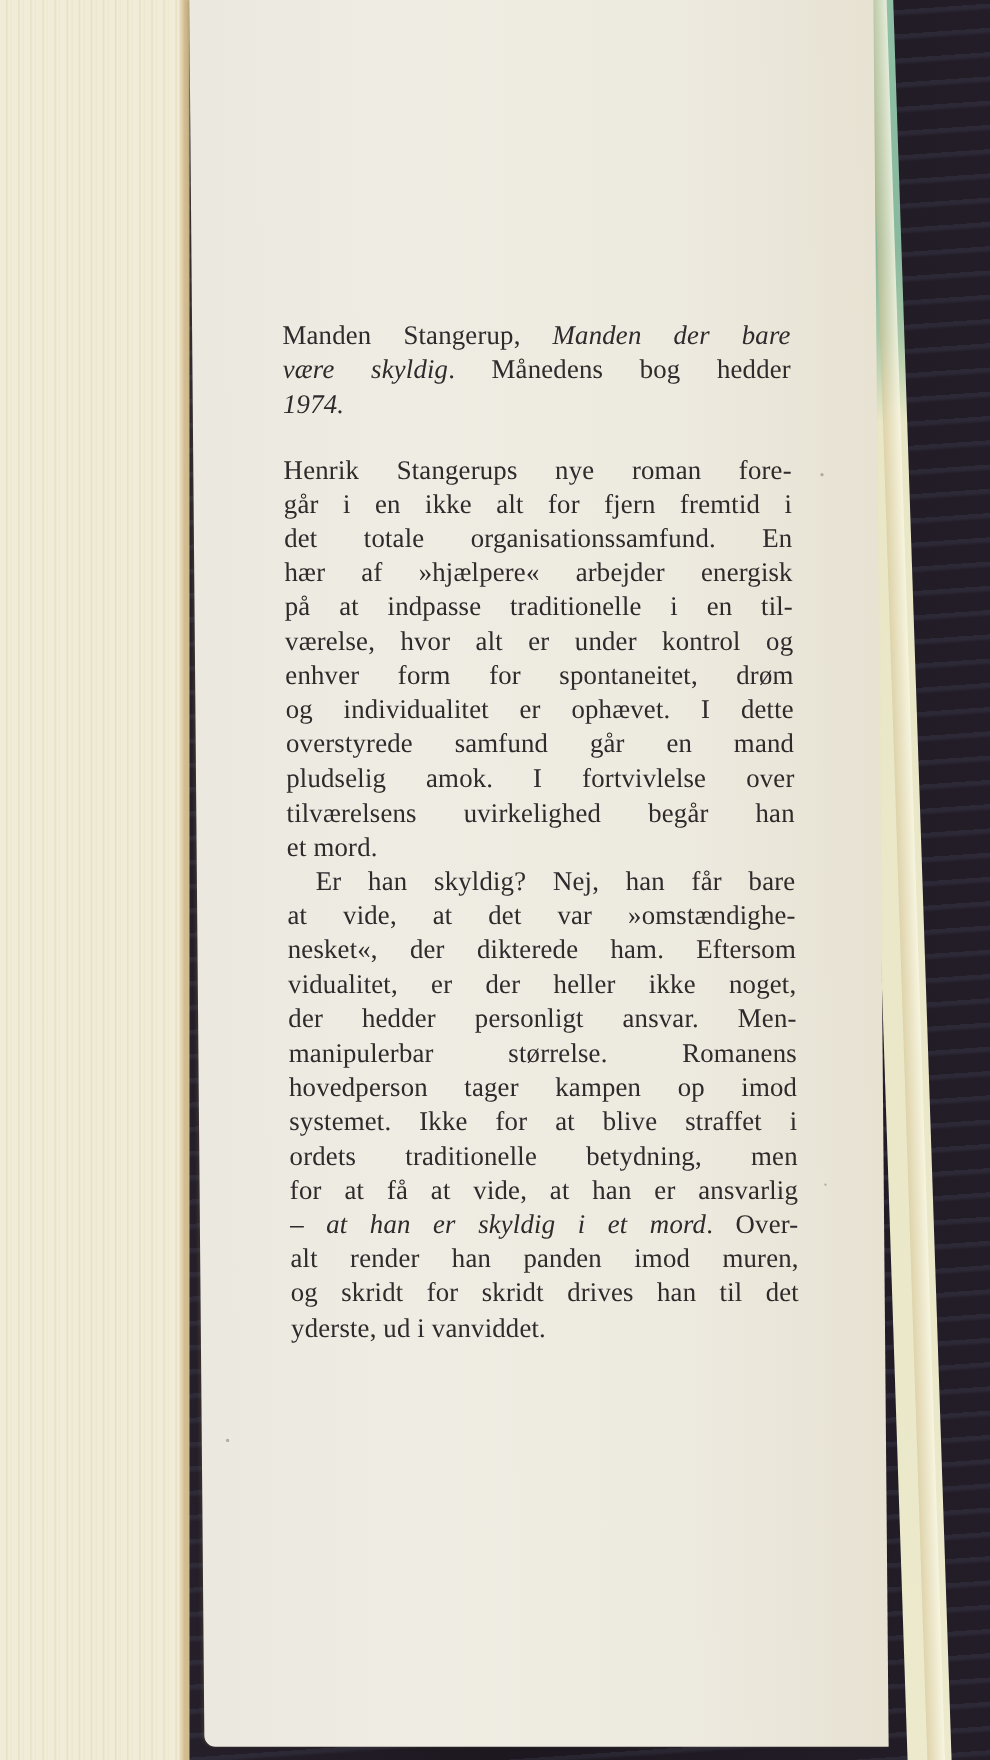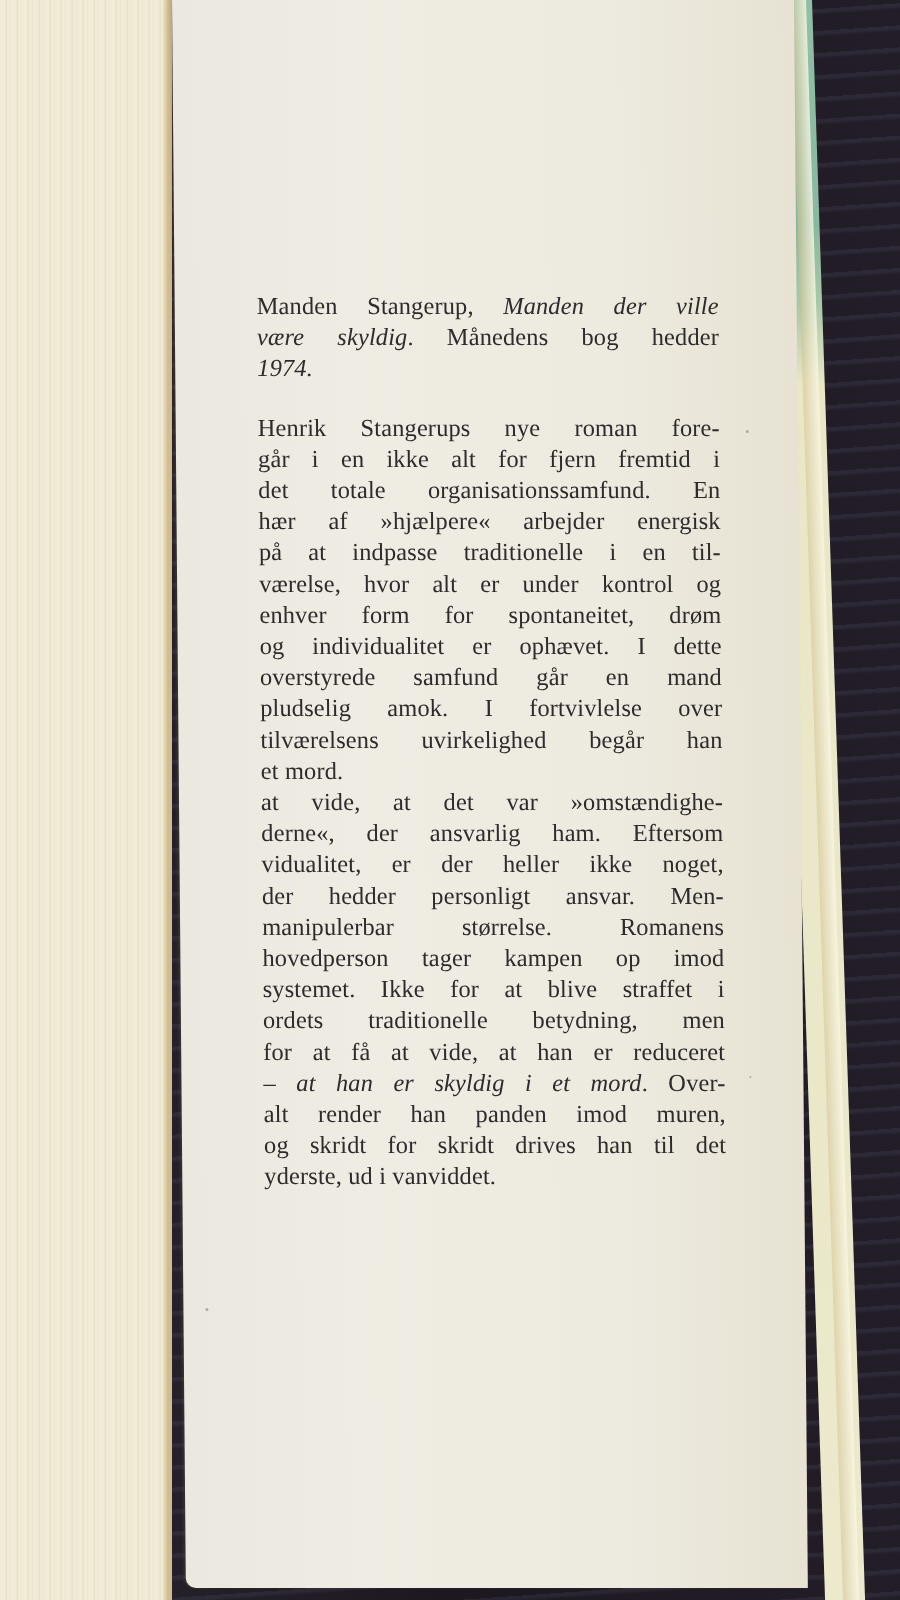--- a/index.html
+++ b/index.html
@@ -118,50 +118,51 @@
   <div class="cover-edge"></div>
 
   <div class="flap">
     <span class="speck" style="left:570px; top:430px;"></span>
     <span class="speck" style="left:22px; top:1308px;"></span>
     <span class="speck" style="left:568px; top:1076px; width:2px; height:2px;"></span>
 
     <div class="flap-inner">
 
       <div class="citation">
-        <span class="line"><span>Manden Stangerup,</span> <i>Manden der ville</i></span>
+        <span class="line"><span>Manden Stangerup,</span> <i>Manden der bare</i></span>
         <span class="line"><i>være skyldig</i><span>. Månedens bog hedder</span></span>
         <span class="line last year">1974.</span>
       </div>
 
       <div class="description">
         <div>
           <span class="line">Henrik Stangerups nye roman fore-</span>
           <span class="line">går i en ikke alt for fjern fremtid i</span>
           <span class="line">det totale organisationssamfund. En</span>
           <span class="line">hær af »hjælpere« arbejder energisk</span>
           <span class="line">på at indpasse traditionelle i en til-</span>
           <span class="line">værelse, hvor alt er under kontrol og</span>
           <span class="line">enhver form for spontaneitet, drøm</span>
           <span class="line">og individualitet er ophævet. I dette</span>
           <span class="line">overstyrede samfund går en mand</span>
           <span class="line">pludselig amok. I fortvivlelse over</span>
           <span class="line">tilværelsens uvirkelighed begår han</span>
           <span class="line last">et mord.</span>
         </div>
         <div>
+          <span class="line indent">Er han skyldig? Nej, han får bare</span>
           <span class="line">at vide, at det var »omstændighe-</span>
-          <span class="line">derne«, der ansvarlig ham. Eftersom</span>
+          <span class="line">nesket«, der dikterede ham. Eftersom</span>
           <span class="line">vidualitet, er der heller ikke noget,</span>
           <span class="line">der hedder personligt ansvar. Men-</span>
           <span class="line">manipulerbar størrelse. Romanens</span>
           <span class="line">hovedperson tager kampen op imod</span>
           <span class="line">systemet. Ikke for at blive straffet i</span>
           <span class="line">ordets traditionelle betydning, men</span>
-          <span class="line">for at få at vide, at han er reduceret</span>
+          <span class="line">for at få at vide, at han er ansvarlig</span>
           <span class="line"><i>– at han er skyldig i et mord</i><span>. Over-</span></span>
           <span class="line">alt render han panden imod muren,</span>
           <span class="line">og skridt for skridt drives han til det</span>
           <span class="line last">yderste, ud i vanviddet.</span>
         </div>
       </div>
 
     </div>
   </div>
 </div>

